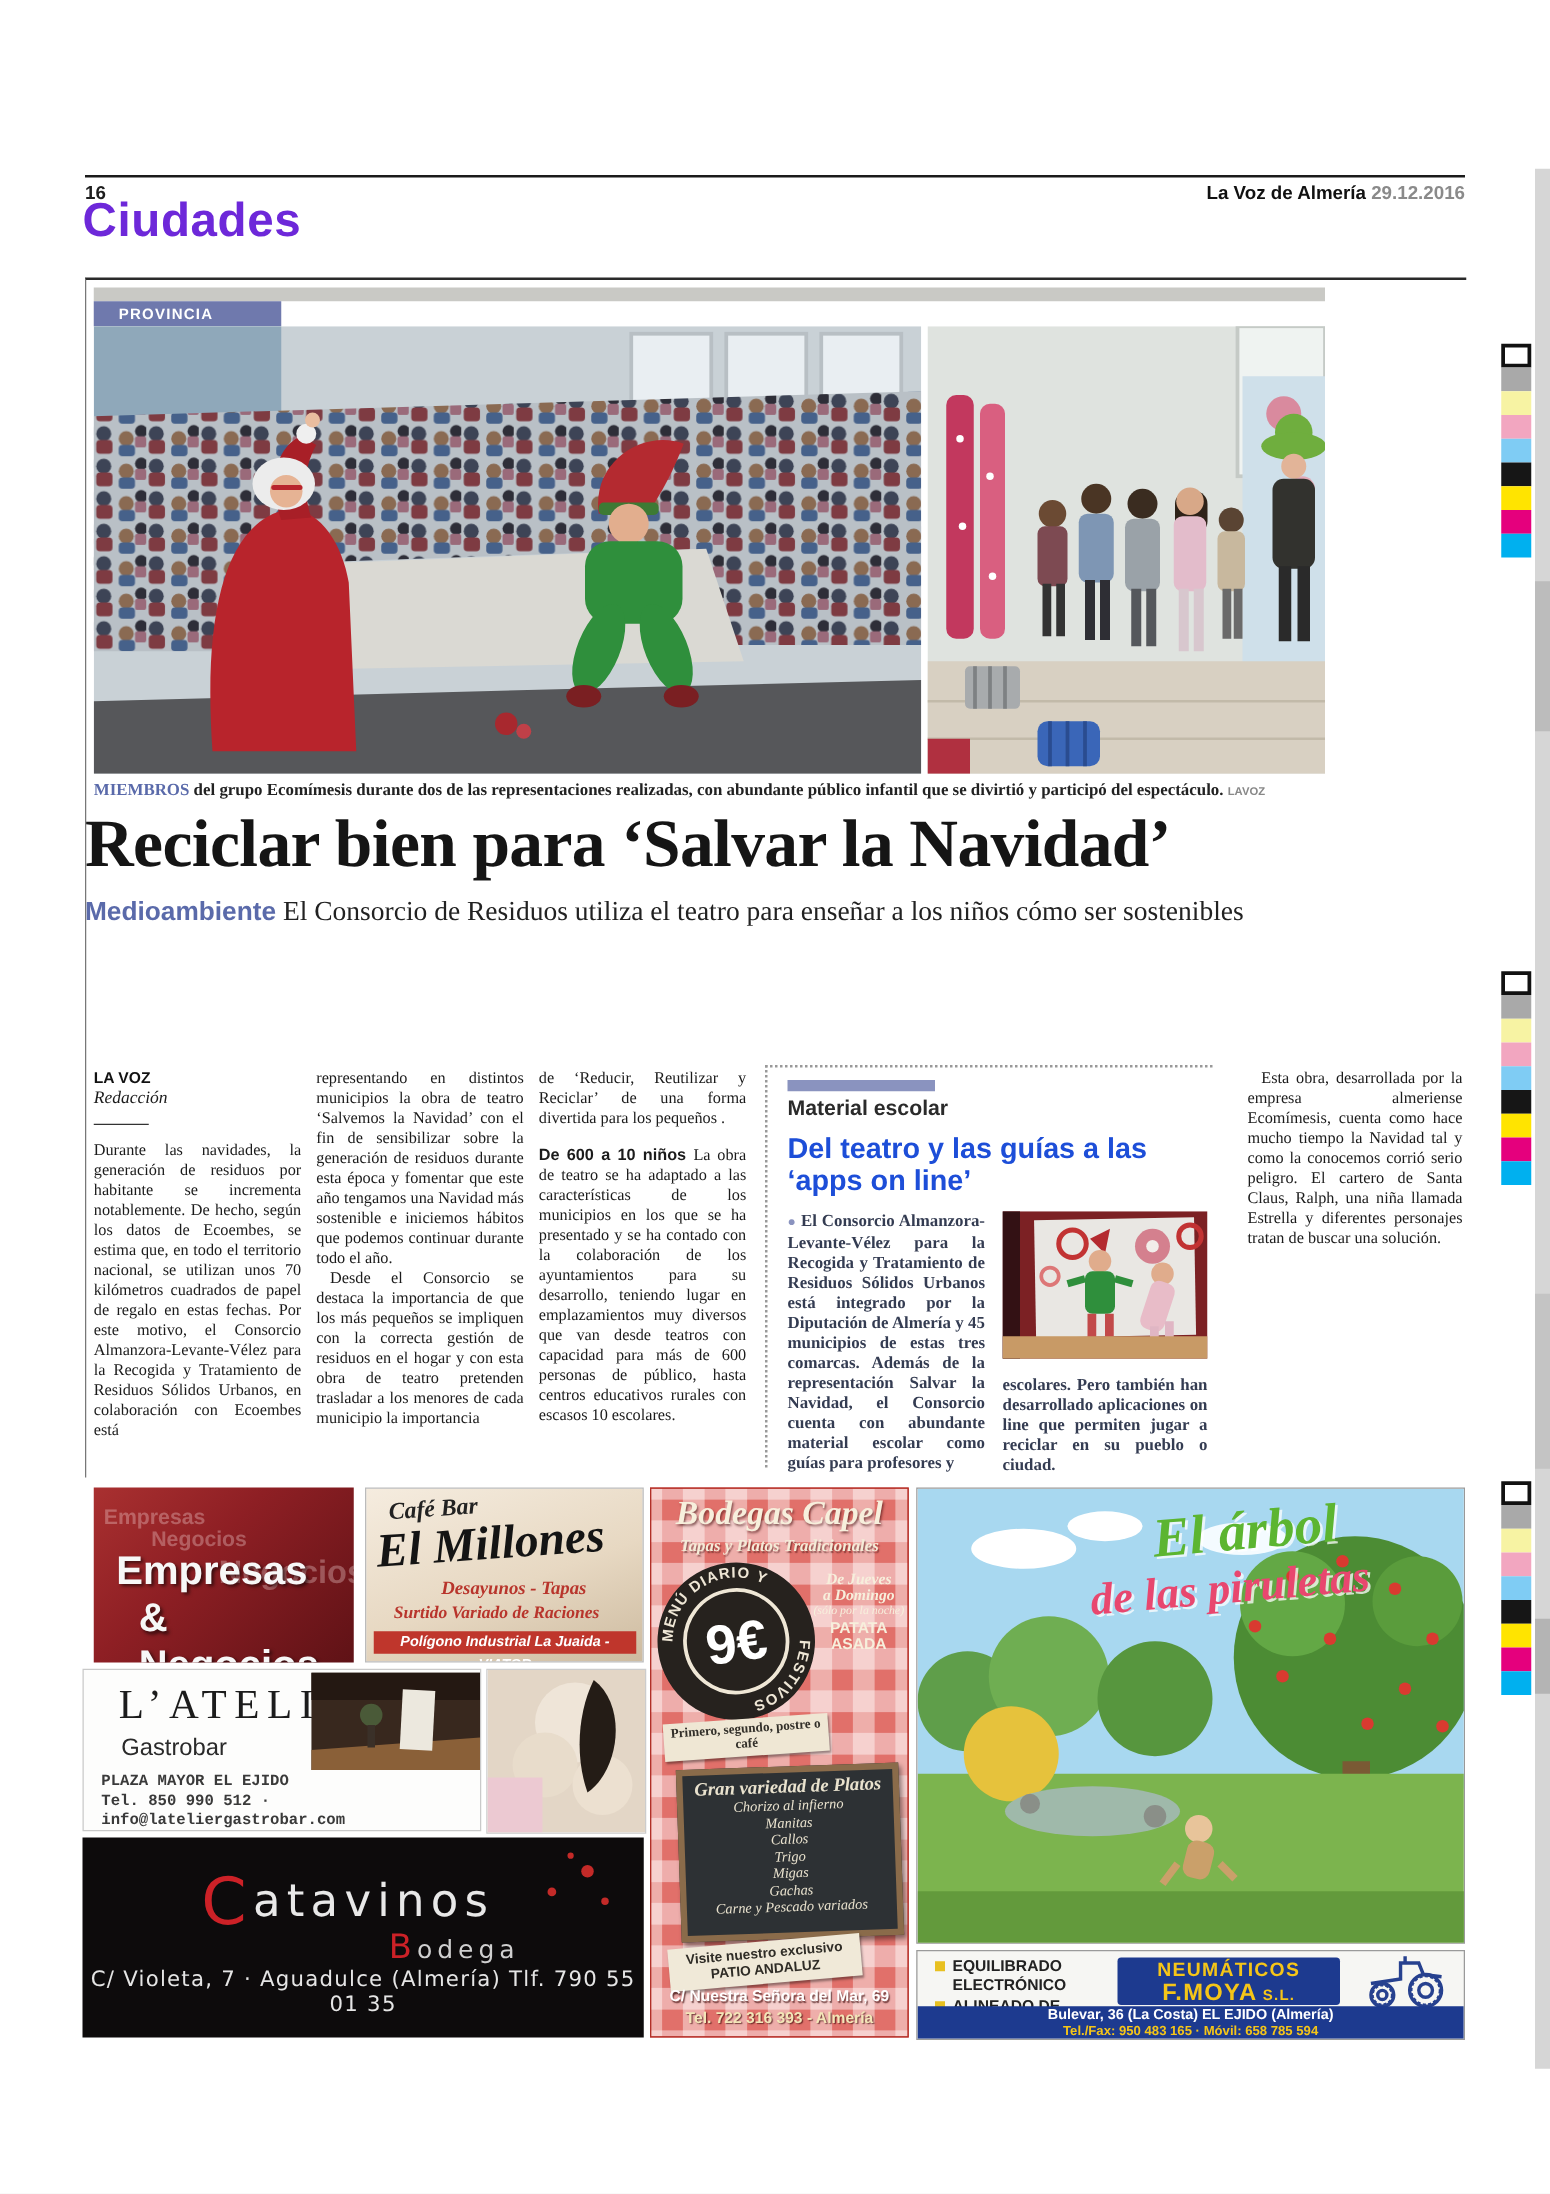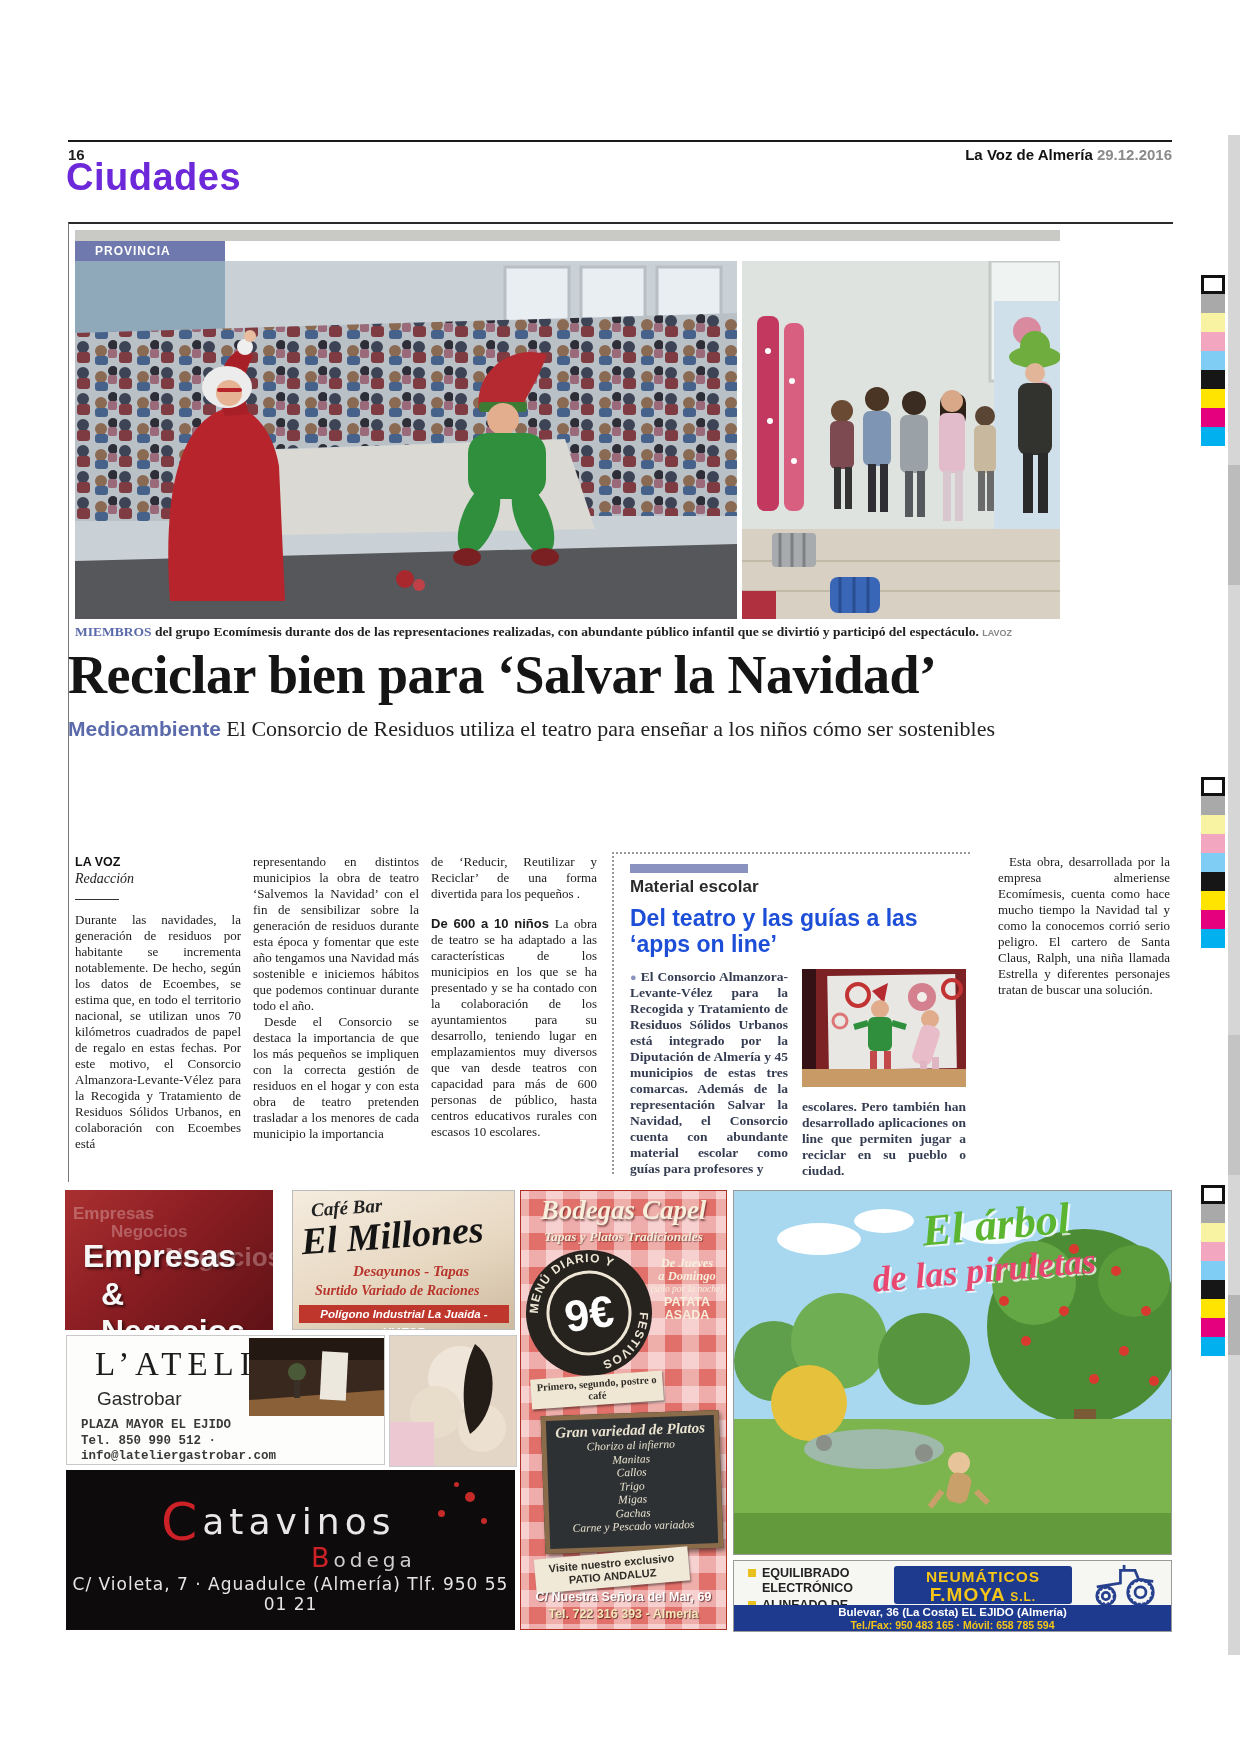--- a/index.html
+++ b/index.html
@@ -46,21 +46,21 @@
   .box-title{font-family:"Liberation Sans",sans-serif;font-weight:bold;font-size:23px;color:#1d4ed8;
       line-height:26px;margin-top:8px;width:336px;}
   .box-cols{margin-top:12px;display:flex;gap:14px;}
   .box-text{width:158px;font-size:13.5px;line-height:16px;font-weight:600;color:#343c52;text-align:justify;}
   .box-text .bullet{color:#8a93bf;font-size:11px;}
   .box-right{width:164px;}
   .box-right .box-text2{width:164px;font-size:13.5px;line-height:16px;font-weight:600;color:#343c52;text-align:justify;margin-top:8px;}
   
   .ad{box-sizing:border-box;overflow:hidden;}
   
-  .ad-empresas{left:65px;top:1190px;width:208px;height:140px;background:linear-gradient(135deg,#a93030 0%,#8e1f24 40%,#5f1216 100%);}
+  .ad-empresas{left:75px;top:1190px;width:208px;height:140px;background:linear-gradient(135deg,#a93030 0%,#8e1f24 40%,#5f1216 100%);}
   .emp-ghost{position:absolute;color:rgba(255,235,235,0.30);font-weight:bold;font-family:"Liberation Sans",sans-serif;}
   .emp-main{position:absolute;color:#f7f7f7;font-family:"Liberation Sans",sans-serif;font-weight:bold;
       text-shadow:2px 2px 3px rgba(0,0,0,0.6);}
   
   .ad-millones{left:292px;top:1190px;width:223px;height:140px;background:linear-gradient(160deg,#f5ecdf 0%,#e7d8c2 55%,#cdbba0 100%);border:1px solid #bbb;}
   .mil-top{position:absolute;left:18px;top:6px;font-style:italic;font-weight:bold;font-size:19px;color:#222;transform:rotate(-4deg);}
   .mil-name{position:absolute;left:8px;top:22px;font-style:italic;font-weight:bold;font-size:38px;color:#141414;transform:rotate(-4deg);}
   .mil-sub1{position:absolute;left:60px;top:72px;font-style:italic;font-weight:bold;font-size:15px;color:#b8352c;}
   .mil-sub2{position:absolute;left:22px;top:92px;font-style:italic;font-weight:bold;font-size:14px;color:#b8352c;}
   .mil-bar{position:absolute;left:6px;bottom:6px;width:210px;height:18px;background:#bf362c;color:#fff;
@@ -357,21 +357,21 @@
     <rect x="0" y="86" width="44" height="44" fill="#ecc9d2"></rect>
   </svg>
 
   <div class="abs ad ad-catavinos">
     <div class="cat-dot" style="right:40px;top:22px;width:10px;height:10px;"></div>
     <div class="cat-dot" style="right:70px;top:40px;width:7px;height:7px;"></div>
     <div class="cat-dot" style="right:28px;top:48px;width:6px;height:6px;"></div>
     <div class="cat-dot" style="right:56px;top:12px;width:5px;height:5px;"></div>
     <div class="cat-name"><span class="red">C</span><span>atavinos</span></div>
     <div class="cat-sub"><span class="red">B</span><span>odega</span></div>
-    <div class="cat-addr">C/ Violeta, 7 · Aguadulce (Almería) Tlf. 950 55 01 21</div>
+    <div class="cat-addr">C/ Violeta, 7 · Aguadulce (Almería) Tlf. 790 55 01 35</div>
   </div>
 
   <div class="abs ad ad-capel">
     <div class="cap-title">Bodegas Capel</div>
     <div class="cap-sub">Tapas y Platos Tradicionales</div>
     <svg style="position:absolute;left:2px;top:56px;transform:rotate(-8deg);" width="132" height="132" viewBox="0 0 132 132">
       <circle cx="66" cy="66" r="63" fill="#26221e"></circle>
       <circle cx="66" cy="66" r="41" fill="none" stroke="#efe7d6" stroke-width="3"></circle>
       <path id="arcT" d="M 15 66 A 51 51 0 0 1 117 66" fill="none"></path>
       <path id="arcB" d="M 117 66 A 51 51 0 0 1 70 116" fill="none"></path>

